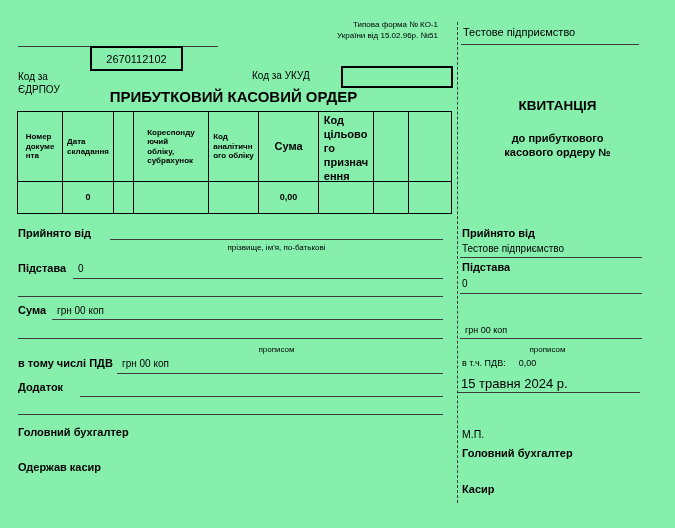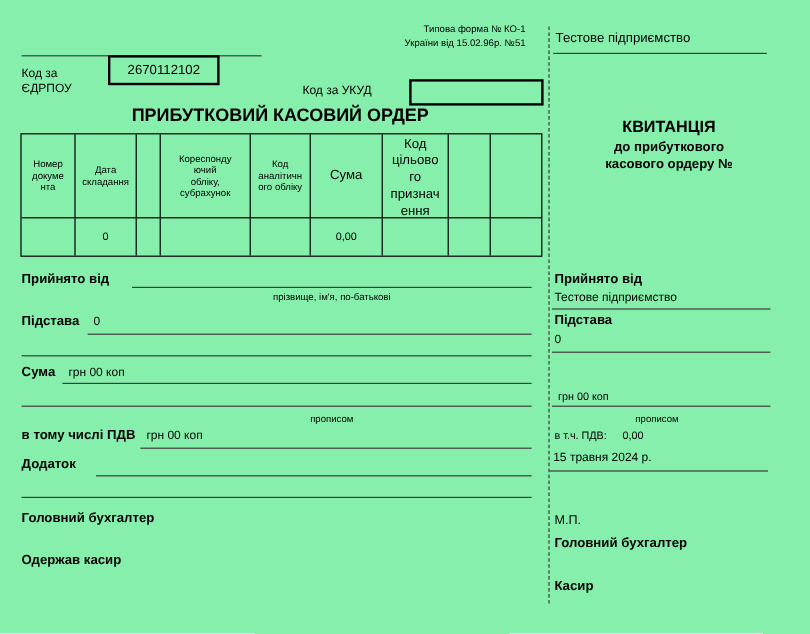--- a/index.html
+++ b/index.html
@@ -2,41 +2,41 @@
 <html><head>
 <meta charset="utf-8">
 <style>
   html,body{margin:0;padding:0;background:#ffffff;}
   .page{
     position:relative;width:675px;height:528px;background:#86efac;
     font-family:"Liberation Sans","DejaVu Sans",sans-serif;color:#000;
     overflow:hidden;
   }
   .abs{position:absolute;}
-  .pre{white-space:pre-line;}
+  .pre{white-space:pre-line;margin-top:15px;}
   .b{font-weight:bold;}
   .ctr{text-align:center;}
   .rt{text-align:right;}
   .fs8{font-size:8px;line-height:10.5px;}
   .fs9{font-size:9px;}
   .fs10{font-size:10px;line-height:12.5px;}
   .fs11{font-size:11px;}
   .fs13{font-size:13.5px;}
   .fs15{font-size:15px;}
   .uline{height:1px;background:#3c3c3c;}
   .box{border:2px solid #000;box-sizing:border-box;display:flex;align-items:center;justify-content:center;}
   .divider{border-left:1px dashed #3a3a3a;width:0;}
   
   .tbl{border:1px solid #000;width:435px;box-sizing:border-box;}
   .trow{display:flex;}
   .tcell{
     border-right:1px solid #000;box-sizing:border-box;
     display:flex;align-items:center;justify-content:center;
-    text-align:center;font-size:8px;line-height:9.5px;
-    white-space:pre-line;overflow:hidden;
+    font-size:8px;line-height:9.5px;
+    white-space:pre-line;overflow:hidden;font-weight:bold;
   }
   .tcell:last-child{border-right:none;}
   .thead .tcell{height:70px;border-bottom:1px solid #000;}
   .tdata .tcell{height:31px;font-size:9px;}
   .hbig{font-size:11px;line-height:13px;}
   .htarget{align-items:flex-start;line-height:14px;padding-top:1px;}
   .w0{width:45px}.w1{width:51px}.w2{width:20px}.w3{width:75px}
   .w4{width:50px}.w5{width:60px}.w6{width:55px}.w7{width:35px}.w8{width:42px}
 </style>
 </head>
@@ -148,20 +148,20 @@
   <div class="abs fs9" style="left:465px;top:325px;">грн 00 коп</div>
   <div class="abs uline" style="left:460px;top:338px;width:182px;"></div>
   <div class="abs fs8 ctr" style="left:460px;top:345px;width:175px;">прописом</div>
 
   <div class="abs fs9" style="left:462px;top:358px;">
     <span>в т.ч. ПДВ:</span>
     <span style="display:inline-block;width:8px;"></span>
     <span>0,00</span>
   </div>
 
-  <div class="abs" style="left:461px;top:376px;font-size:10px;">15 травня 2024 р.</div>
+  <div class="abs" style="left:461px;top:376px;font-size:13px;">15 травня 2024 р.</div>
   <div class="abs uline" style="left:458px;top:392px;width:182px;"></div>
 
   <div class="abs fs10" style="left:462px;top:428px;font-size:10.5px;">М.П.</div>
   <div class="abs b fs11" style="left:462px;top:447px;">Головний бухгалтер</div>
   <div class="abs b fs11" style="left:462px;top:483px;">Касир</div>
 
 </div>
 
 </body></html>

